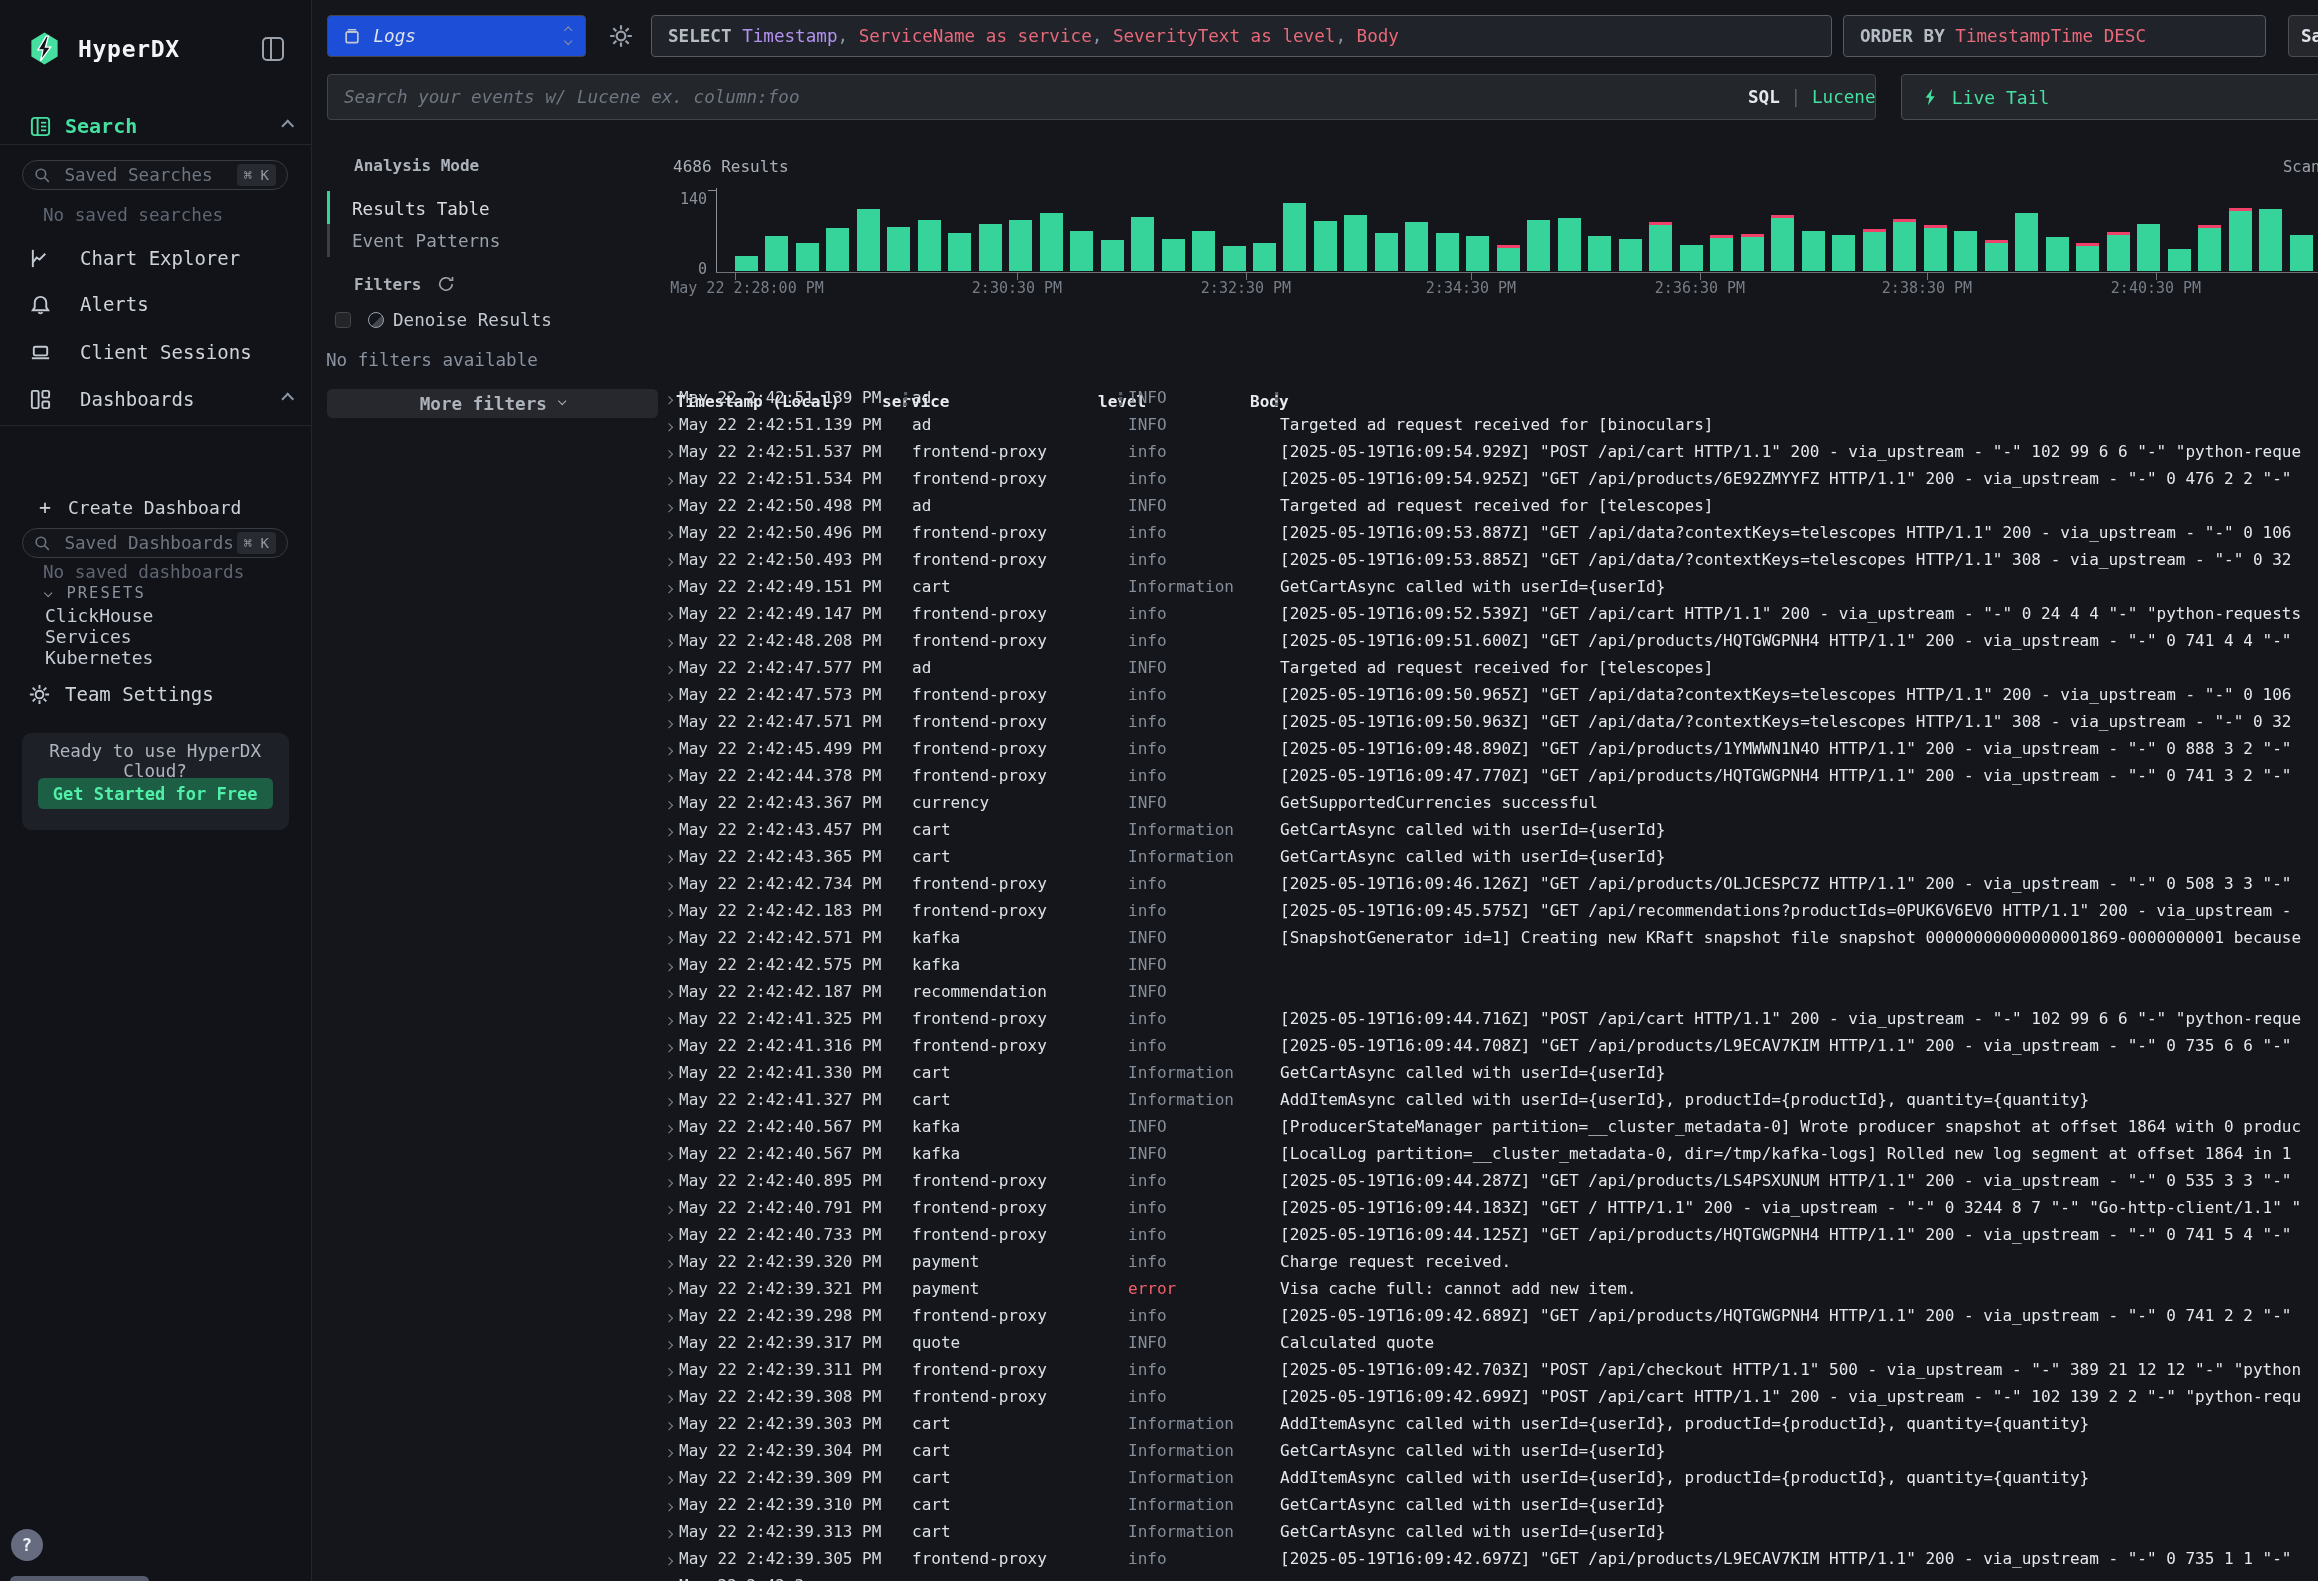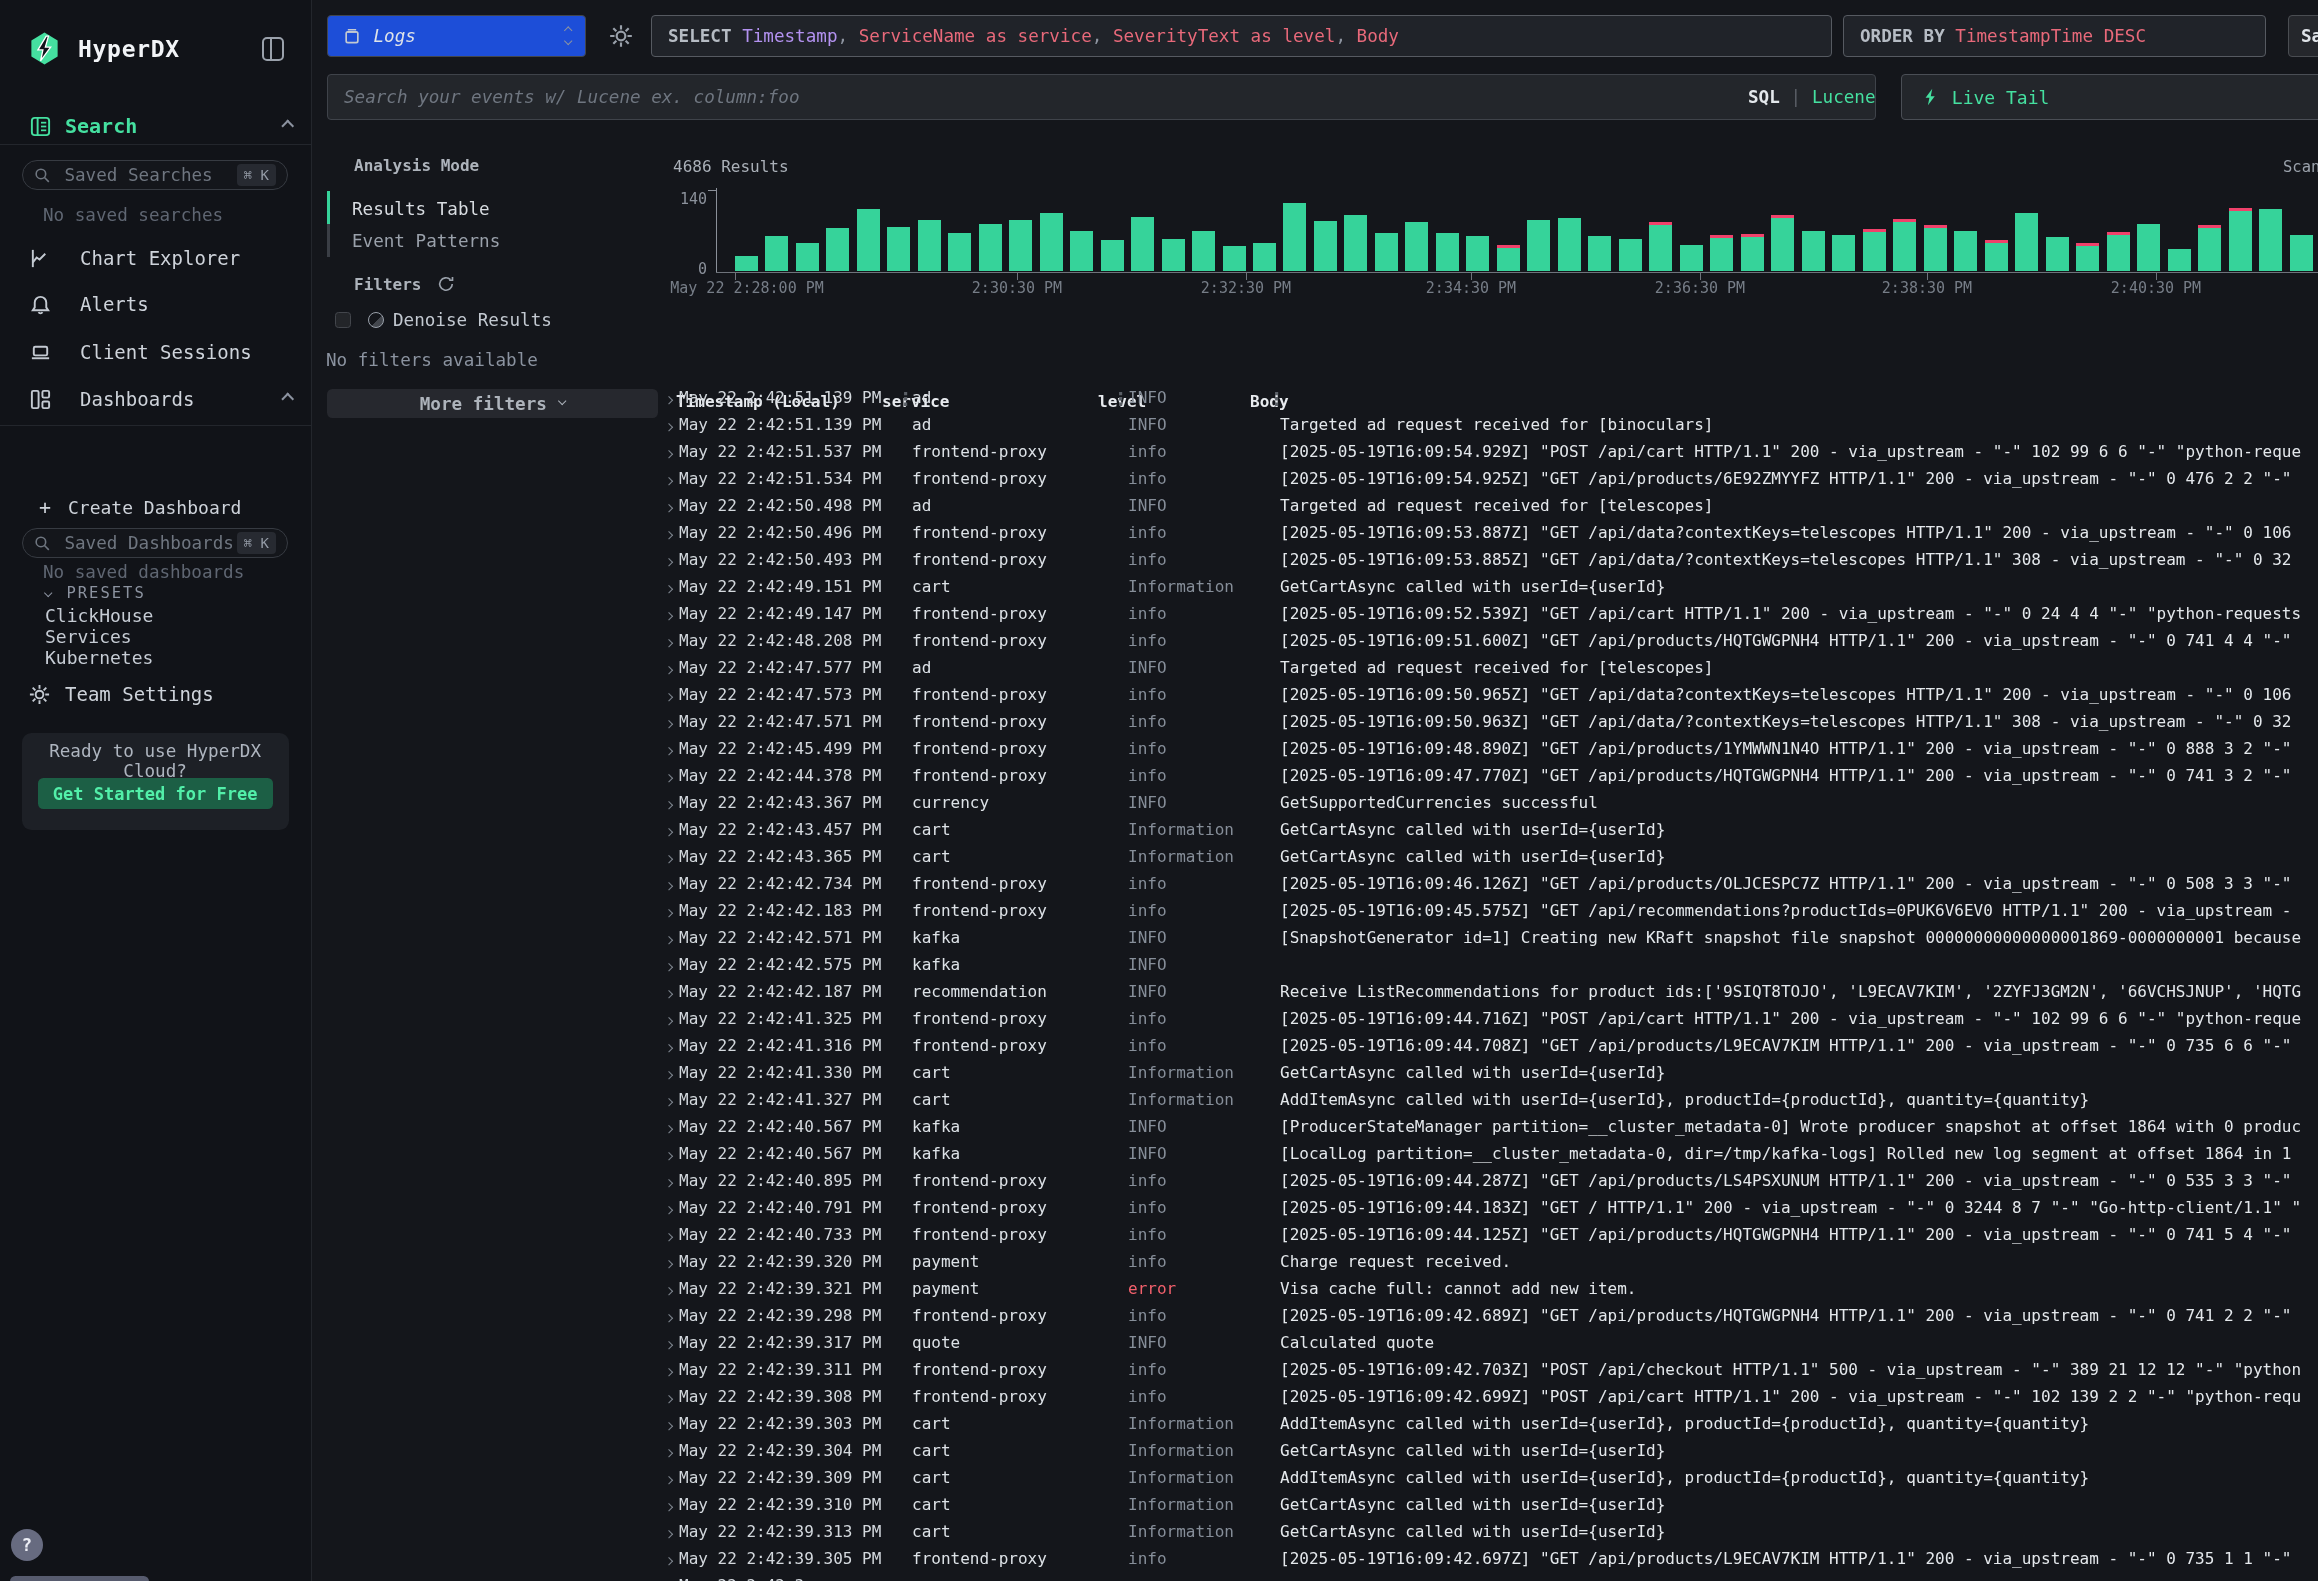--- a/index.html
+++ b/index.html
@@ -555,21 +555,20 @@
       <span class="cell-chev"><span class="chev right sm" style="border-color: rgb(125, 132, 142);"></span></span>
       <span class="cell-ts">May 22 2:42:42.575 PM</span>
       <span class="cell-svc">kafka</span>
       <span class="cell-lvl">INFO</span>
     </div>
     <div class="trow">
       <span class="cell-chev"><span class="chev right sm" style="border-color: rgb(125, 132, 142);"></span></span>
       <span class="cell-ts">May 22 2:42:42.187 PM</span>
       <span class="cell-svc">recommendation</span>
       <span class="cell-lvl">INFO</span>
-      <span class="cell-body">Receive ListRecommendations for product ids:['9SIQT8TOJO', 'L9ECAV7KIM', '2ZYFJ3GM2N', '66VCHSJNUP', 'HQTG</span>
     </div>
     <div class="trow">
       <span class="cell-chev"><span class="chev right sm" style="border-color: rgb(125, 132, 142);"></span></span>
       <span class="cell-ts">May 22 2:42:41.325 PM</span>
       <span class="cell-svc">frontend-proxy</span>
       <span class="cell-lvl">info</span>
       <span class="cell-body">[2025-05-19T16:09:44.716Z] "POST /api/cart HTTP/1.1" 200 - via_upstream - "-" 102 99 6 6 "-" "python-reque</span>
     </div>
     <div class="trow">
       <span class="cell-chev"><span class="chev right sm" style="border-color: rgb(125, 132, 142);"></span></span>

